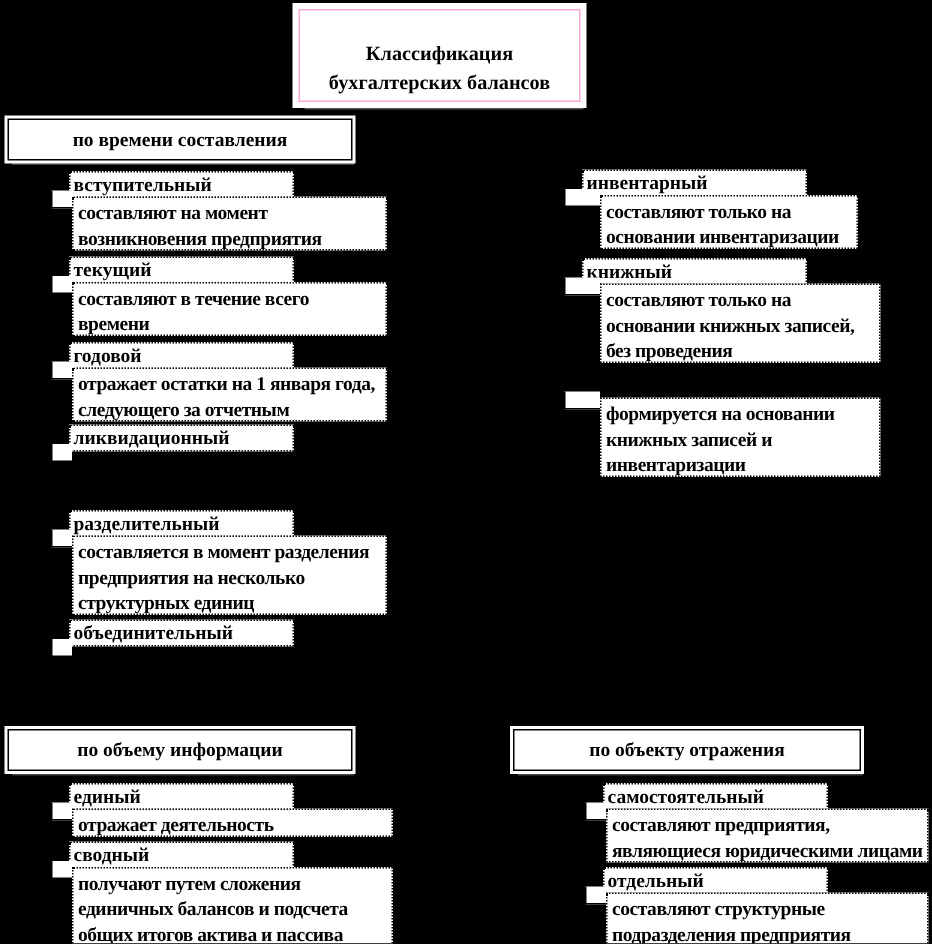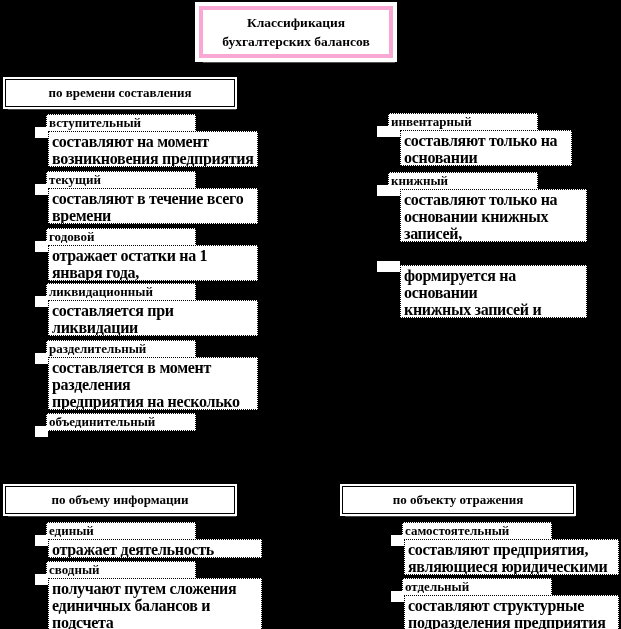--- a/index.html
+++ b/index.html
@@ -2,36 +2,36 @@
 <html><head>
 <meta charset="utf-8">
 <style>
   html,body{margin:0;padding:0;background:#000;}
   #canvas{
     position:relative;width:621px;height:629px;background:#000;overflow:hidden;
     font-family:"Liberation Serif","DejaVu Serif",serif;font-weight:bold;color:#000;
   }
   .box{position:absolute;background:#fff;}
   .titlebox{
-    border:4px solid #f9a8d4;
+    border:1px solid #f9a8d4;
     box-shadow:0 0 0 4px #fff,3px 6px 0 -1px #555;
     text-align:center;white-space:pre-line;
-    font-size:13.5px;line-height:19px;padding-top:3px;
+    font-size:13.5px;line-height:19px;padding-top:19px;
   }
   .hdr{
     border:1px solid #000;
     box-shadow:0 0 0 2px #fff,2px 4px 0 -1px #444;
     text-align:center;font-size:13px;height:26px;line-height:26px;
   }
   .lbl{
     border:1px dotted #000;font-size:13px;height:16px;line-height:15px;
     padding-left:2px;white-space:nowrap;overflow:hidden;margin-left:20px;
   }
   .desc{
-    border:1px dotted #000;font-size:16px;line-height:17px;
+    border:1px dotted #000;font-size:13px;line-height:17px;
     padding:1px 2px 0 3px;white-space:pre-line;box-sizing:border-box;
     letter-spacing:-0.3px;overflow:hidden;
   }
   .conn{
     position:absolute;background:#fff;
     border-left:1px solid #000;border-bottom:1px solid #000;
   }
 </style>
 </head>
 <body>
@@ -53,22 +53,20 @@
   <div class="box desc" style="left:48px;top:188px;width:210px;height:36px">составляют в течение всего времени
 существования предприятия</div>
 
   <div class="box lbl" style="left:26px;top:228px;width:146px">годовой</div>
   <div class="conn" style="left:34px;top:241px;width:13px;height:11px"></div>
   <div class="box desc" style="left:48px;top:245px;width:210px;height:36px">отражает остатки на 1 января года,
 следующего за отчетным</div>
 
   <div class="box lbl" style="left:26px;top:283px;width:146px">ликвидационный</div>
   <div class="conn" style="left:34px;top:296px;width:13px;height:11px"></div>
-  <div class="box desc" style="left:48px;top:300px;width:210px;height:36px">составляется при ликвидации
-предприятия</div>
 
   <div class="box lbl" style="left:26px;top:340px;width:146px">разделительный</div>
   <div class="conn" style="left:34px;top:353px;width:13px;height:11px"></div>
   <div class="box desc" style="left:48px;top:357px;width:210px;height:53px">составляется в момент разделения
 предприятия на несколько
 структурных единиц</div>
 
   <div class="box lbl" style="left:26px;top:413px;width:146px">объединительный</div>
   <div class="conn" style="left:34px;top:426px;width:13px;height:11px"></div>
 

